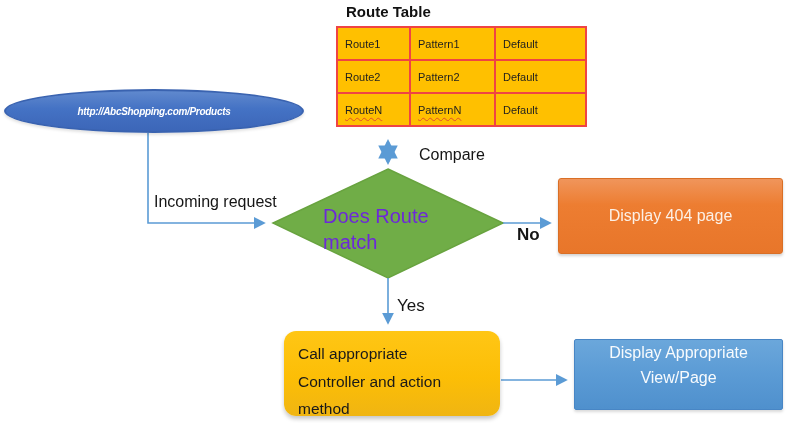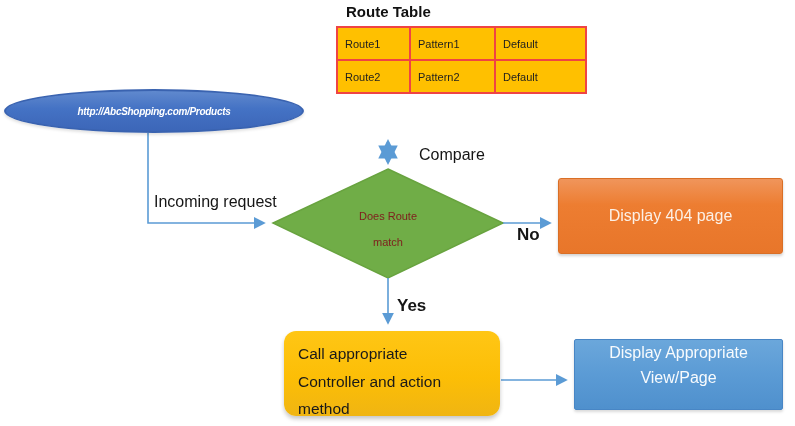--- a/index.html
+++ b/index.html
@@ -39,26 +39,26 @@
   .misspell{
     text-decoration-line:underline;text-decoration-style:wavy;
     text-decoration-color:#e0502c;text-decoration-thickness:1px;text-underline-offset:3px;
   }
 
   
   .lbl{position:absolute;font-size:16px;font-weight:400;color:#151515;white-space:nowrap;}
   .lbl-compare{left:419px;top:146px;}
   .lbl-incoming{left:154px;top:193px;}
   .lbl-no{left:517px;top:225px;font-weight:700;font-size:17px;}
-  .lbl-yes{left:397px;top:296px;font-weight:700;font-size:17px;}
+  .lbl-yes{left:397px;top:296px;font-weight:400;font-size:17px;}
 
   
   .diamond-label{
-    position:absolute;left:323px;top:203px;width:130px;text-align:center;
-    color:#7f1d1d;font-size:11px;line-height:26px;
+    position:absolute;left:323px;top:203px;width:130px;
+    color:#6d28d9;font-size:20px;line-height:26px;
   }
 
   
   .box{position:absolute;box-sizing:border-box;}
   .box-404{
     left:558px;top:178px;width:225px;height:76px;border-radius:3px;
     background:linear-gradient(180deg,#f0955b 0%,#ed7d31 35%,#e8762a 100%);
     border:1px solid #d96f26;box-shadow:0 2px 3px rgba(0,0,0,0.18);
     display:flex;align-items:center;justify-content:center;
     color:#fcf0e6;font-size:16px;
@@ -113,20 +113,25 @@
       <tr>
         <td class="c0">Route1</td>
         <td class="c1">Pattern1</td>
         <td class="c2">Default</td>
       </tr>
       <tr>
         <td class="c0">Route2</td>
         <td class="c1">Pattern2</td>
         <td class="c2">Default</td>
       </tr>
+      <tr>
+        <td class="c0 misspell">RouteN</td>
+        <td class="c1 misspell">PatternN</td>
+        <td class="c2">Default</td>
+      </tr>
     </tbody>
   </table>
 
   <div class="lbl lbl-compare">Compare</div>
   <div class="lbl lbl-incoming">Incoming request</div>
   <div class="lbl lbl-no">No</div>
   <div class="lbl lbl-yes">Yes</div>
 
   <div class="diamond-label">
     <div>Does Route</div>

